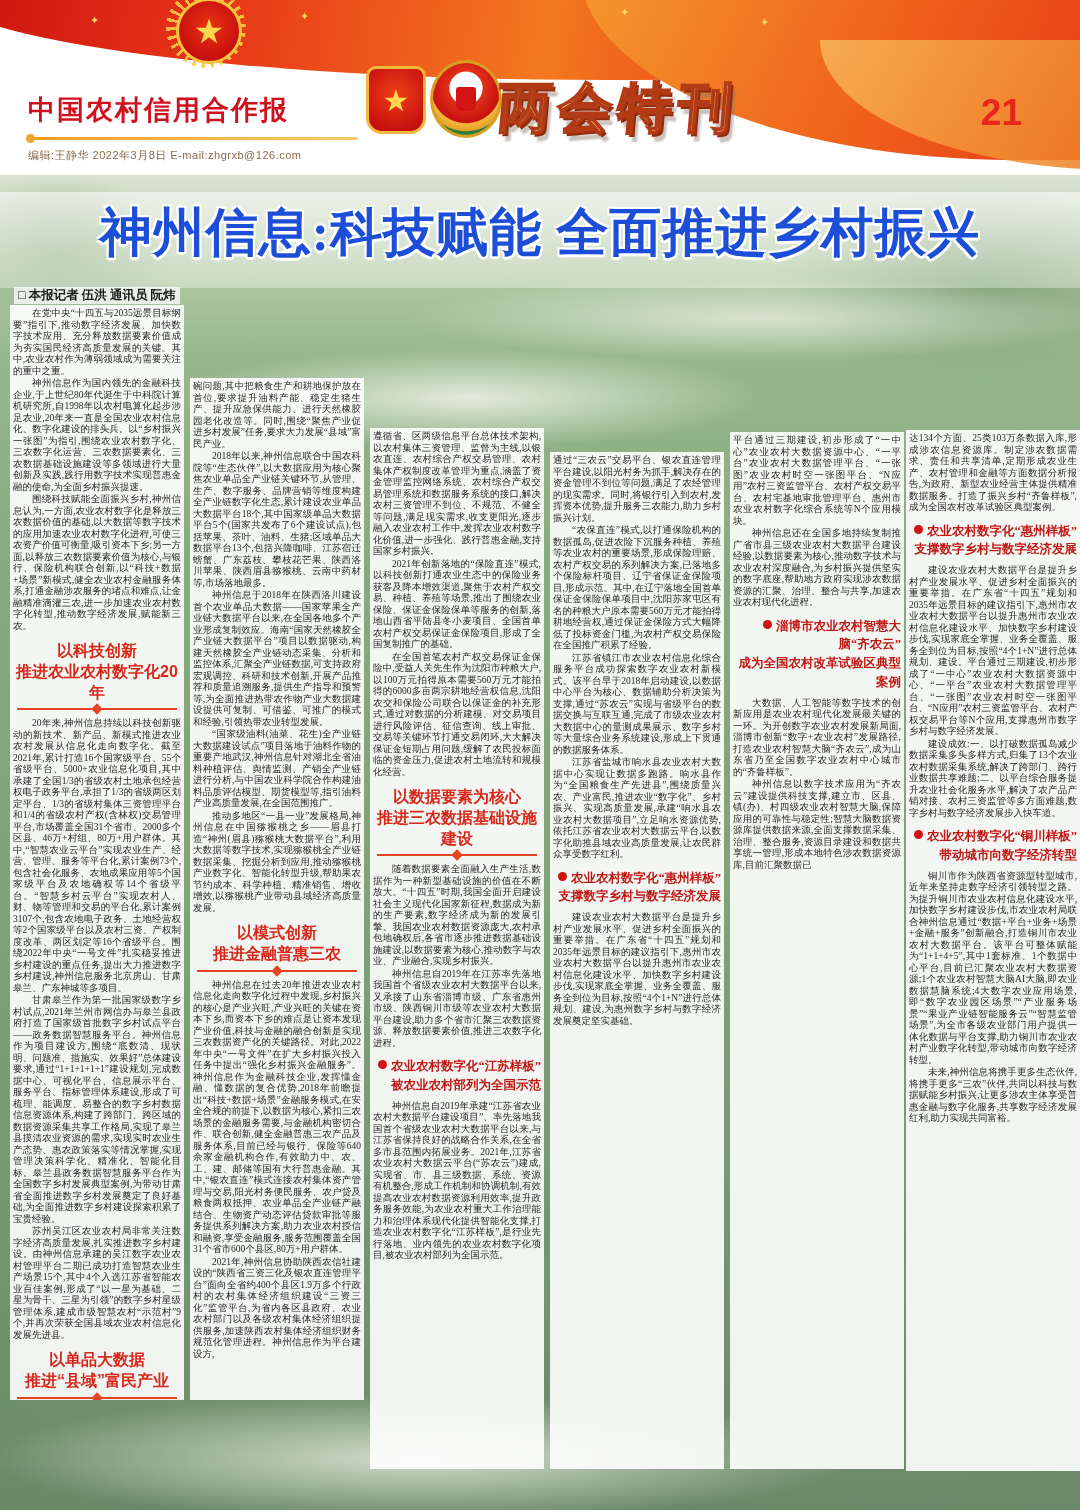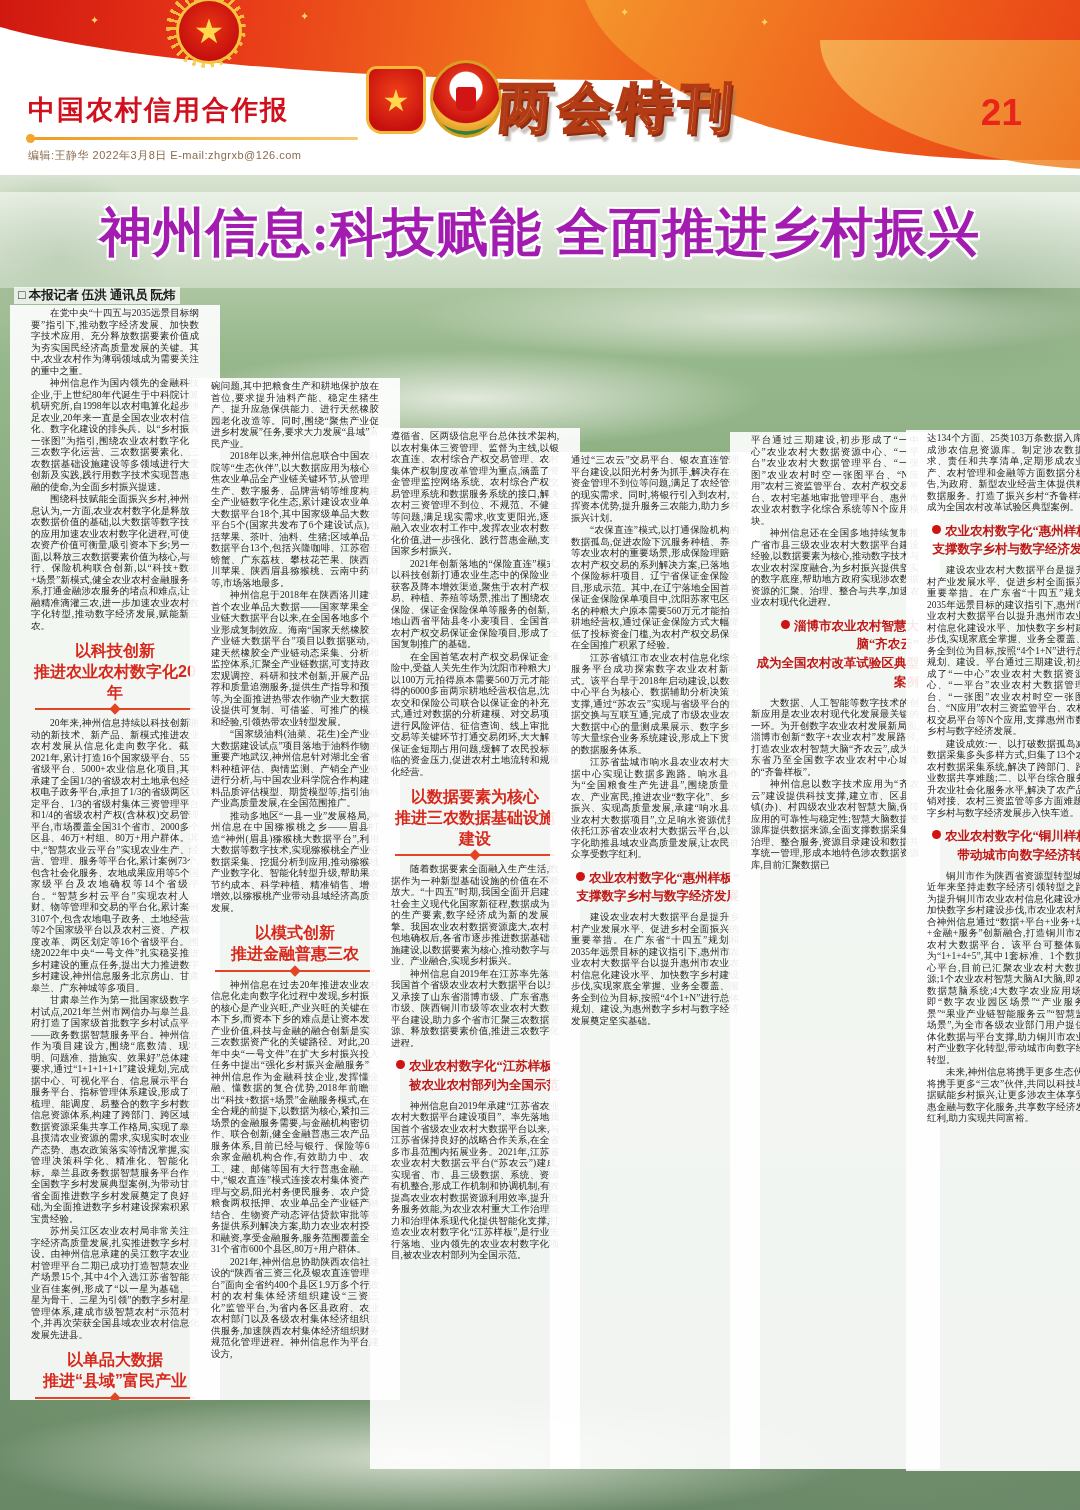--- a/index.html
+++ b/index.html
@@ -58,27 +58,27 @@
     font-family:"Liberation Sans",sans-serif;color:#fbe7a3;letter-spacing:6px;transform:skewX(-5deg);
     -webkit-text-stroke:2px #b23a14;
     text-shadow:3px 3px 0 #8f2c0e, 6px 8px 2px rgba(130,120,110,.45);}
   .pageno{position:absolute;right:58px;top:92px;font-size:37px;font-weight:700;color:#e8251a;
     font-family:"Liberation Sans",sans-serif;}
 
   
   .headline-zone{position:absolute;left:0;top:192px;width:1080px;height:96px;
     background:linear-gradient(180deg,rgba(255,255,255,.55),rgba(255,255,255,.35));}
   .headline{position:absolute;left:0;top:198px;width:1080px;margin:0;text-align:center;
-    font-size:52px;font-weight:900;color:#a21caf;letter-spacing:1px;font-family:"Liberation Serif",serif;
+    font-size:52px;font-weight:900;color:#1d4ed8;letter-spacing:1px;font-family:"Liberation Serif",serif;
     text-shadow:-2px -2px 0 #fff,2px -2px 0 #fff,-2px 2px 0 #fff,2px 2px 0 #fff,0 3px 1px #fff;}
   .byline{position:absolute;left:14px;top:287px;font-size:12.5px;color:#1a1a1a;font-weight:bold;
     background:rgba(255,255,255,.75);padding:0 4px;}
 
   
-  .col{position:absolute;width:168px;background:rgba(255,255,255,.9);padding:3px 21px 6px;
+  .col{position:absolute;width:168px;background:rgba(255,255,255,.9);padding:3px 3px 6px;
     font-size:9.5px;line-height:11.5px;text-align:justify;color:#1f1f1f;overflow:hidden;}
   .col p{margin:0 0 1px;text-indent:2em;}
   .col p.cont{text-indent:0;}
   .sec{color:#d8281c;font-weight:900;font-size:16px;line-height:1.3;text-align:center;
     margin:9px 0 3px;font-family:"Liberation Sans",sans-serif;}
   .sec-rule{height:2px;background:#e34524;margin:5px 4px 8px;position:relative;}
   .sec-rule::after{content:"";position:absolute;left:50%;top:-3px;width:8px;height:8px;
     background:#e34524;transform:translateX(-50%) rotate(45deg);}
   .bullet{color:#c01816;font-size:12.5px;font-weight:bold;line-height:1.5;text-align:right;
     margin:8px 0 6px;font-family:"Liberation Serif",serif;}

